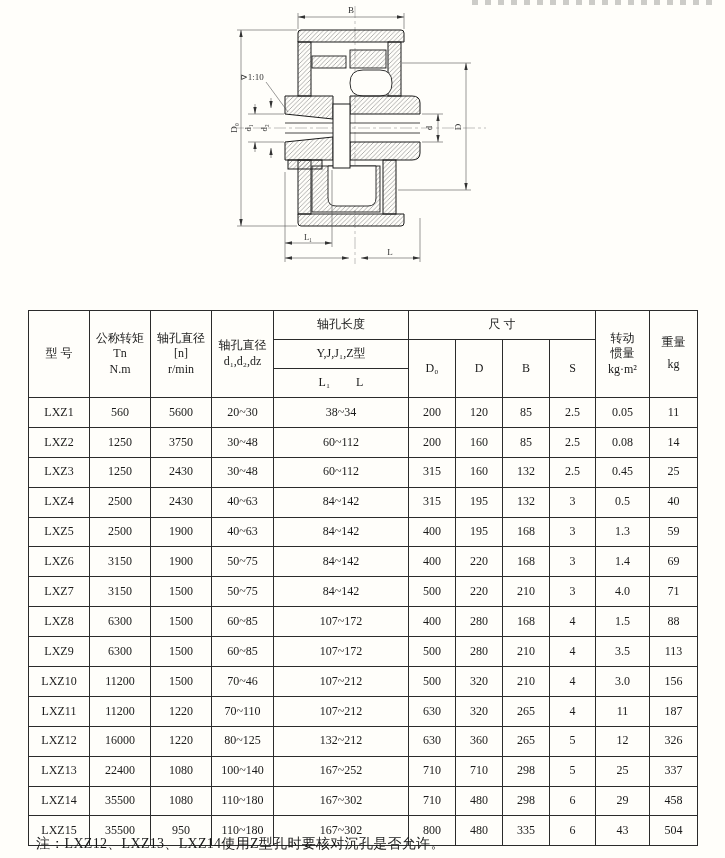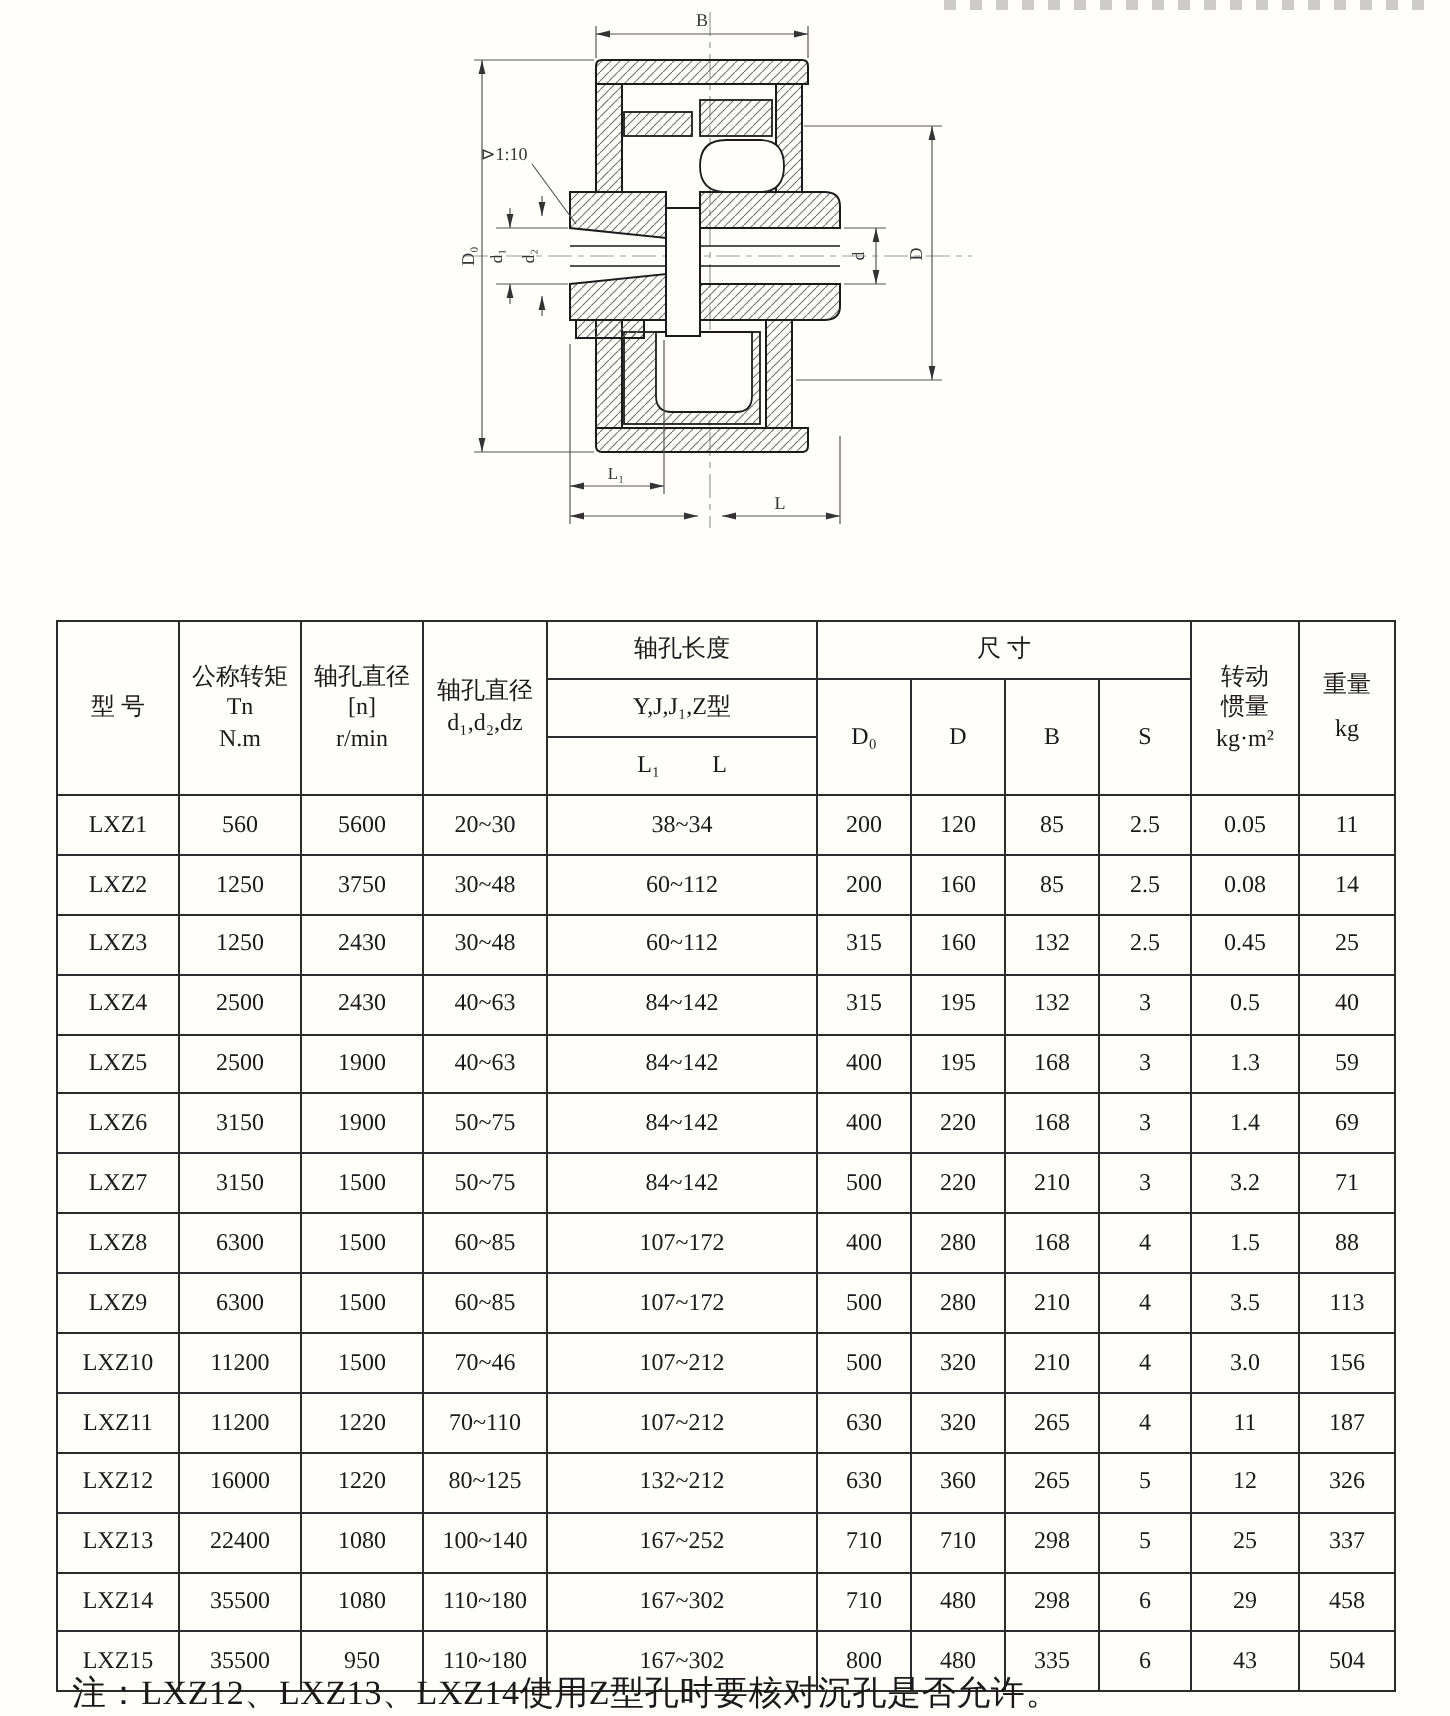--- a/index.html
+++ b/index.html
@@ -28,21 +28,21 @@
     font-size:12px;
   }
   table.params th,table.params td{
     border:1px solid #2b2b2b;
     text-align:center;vertical-align:middle;
     font-weight:normal;padding:0;line-height:1.3;
     height:28px;
   }
   table.params tbody td{height:28.9px;}
   .lsub{display:flex;justify-content:center;gap:26px;}
-  .note{position:absolute;left:36px;top:835px;font-size:17px;letter-spacing:.3px;}
+  .note{position:absolute;left:36px;top:835px;font-size:14px;letter-spacing:.3px;}
   text{font-family:"Liberation Serif","DejaVu Serif",serif;}
 </style>
 </head>
 <body>
 
 <div class="page">
 
   <div class="cropped"></div>
 
   <svg class="drawing" viewBox="0 0 300 268">
@@ -336,21 +336,21 @@
         <tr>
           <td>LXZ7</td>
           <td>3150</td>
           <td>1500</td>
           <td>50~75</td>
           <td>84~142</td>
           <td>500</td>
           <td>220</td>
           <td>210</td>
           <td>3</td>
-          <td>3.2</td>
+          <td>4.0</td>
           <td>71</td>
         </tr>
         <tr>
           <td>LXZ8</td>
           <td>6300</td>
           <td>1500</td>
           <td>60~85</td>
           <td>107~172</td>
           <td>400</td>
           <td>280</td>

